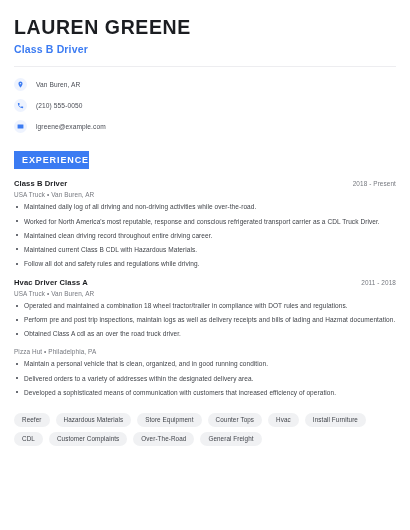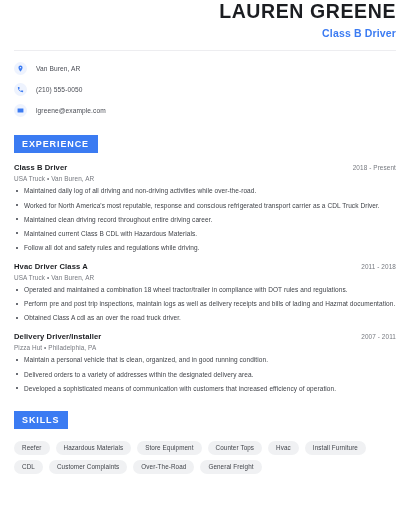--- a/index.html
+++ b/index.html
@@ -17,21 +17,22 @@
   .page {
     width: 410px;
     height: 530px;
     box-sizing: border-box;
     padding: 0 14px;
     position: relative;
   }
 
   
   .header {
-    text-align: right;
+    padding-top: 16px;
+    text-align: left;
   }
   .name {
     font-size: 19.5px;
     font-weight: bold;
     letter-spacing: 0.6px;
     color: #1b1d21;
     line-height: 1.15;
   }
   .job-title {
     margin-top: 5px;
@@ -77,21 +78,21 @@
 
   
   .section { margin-top: 16px; }
   .section-badge {
     display: inline-block;
     background: #3b7bf2;
     color: #ffffff;
     font-size: 9px;
     font-weight: bold;
     letter-spacing: 0.9px;
-    padding: 4px 9px 4px 8px;
+    padding: 4px 0 4px 8px;
   }
 
   
   .jobs { margin-top: 10px; }
   .job { margin-bottom: 10px; }
   .job:last-child { margin-bottom: 0; }
   .job-head {
     display: flex;
     align-items: baseline;
     justify-content: space-between;
@@ -226,37 +227,32 @@
         </div>
         <div class="job-company">USA Truck • Van Buren, AR</div>
         <ul class="bullets">
           <li>Operated and maintained a combination 18 wheel tractor/trailer in compliance with DOT rules and regulations.</li>
           <li>Perform pre and post trip inspections, maintain logs as well as delivery receipts and bills of lading and Hazmat documentation.</li>
           <li>Obtained Class A cdl as an over the road truck driver.</li>
         </ul>
       </div>
 
       <div class="job">
-        <div class="job-head">
-          <span class="job-role">Delivery Driver/Installer</span>
-          <span class="job-date">2007 - 2011</span>
-        </div>
         <div class="job-company">Pizza Hut • Philadelphia, PA</div>
         <ul class="bullets">
           <li>Maintain a personal vehicle that is clean, organized, and in good running condition.</li>
           <li>Delivered orders to a variety of addresses within the designated delivery area.</li>
           <li>Developed a sophisticated means of communication with customers that increased efficiency of operation.</li>
         </ul>
       </div>
 
     </div>
   </div>
 
   <div class="section">
-    <span class="section-badge">SKILLS</span>
 
     <div class="skills-wrap">
       <span class="skill">Reefer</span>
       <span class="skill">Hazardous Materials</span>
       <span class="skill">Store Equipment</span>
       <span class="skill">Counter Tops</span>
       <span class="skill">Hvac</span>
       <span class="skill">Install Furniture</span>
       <span class="skill">CDL</span>
       <span class="skill">Customer Complaints</span>

